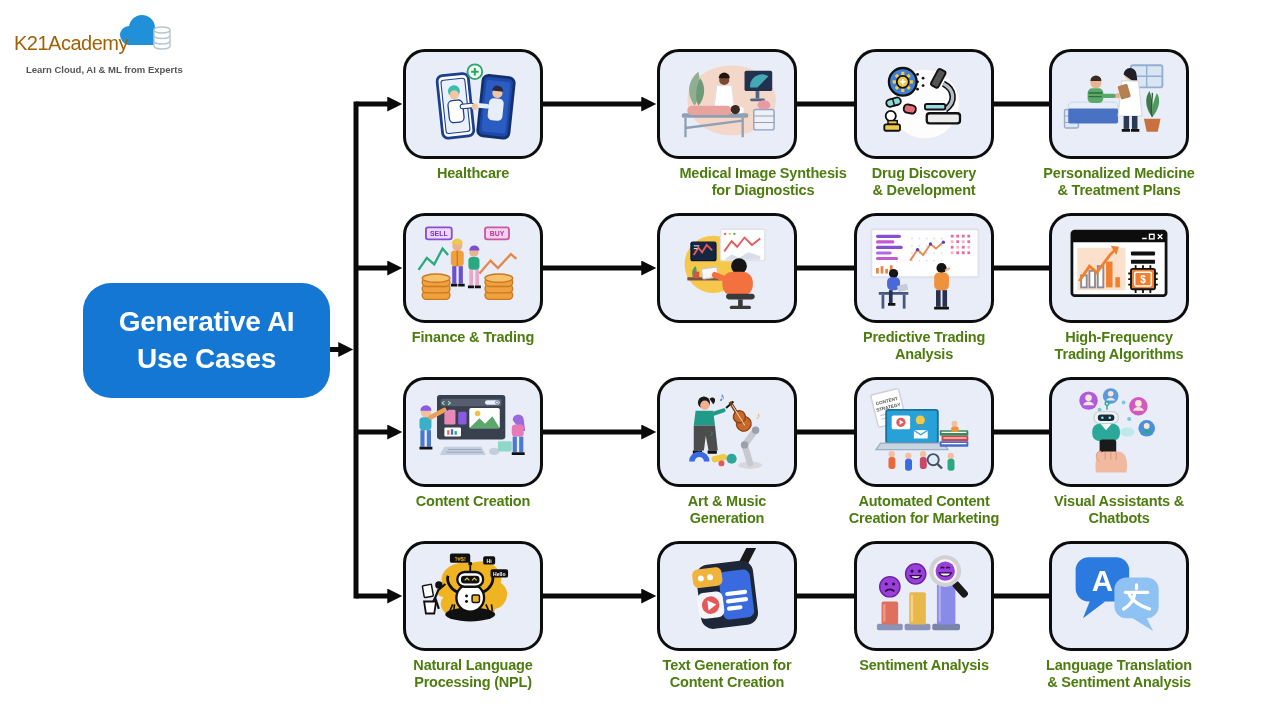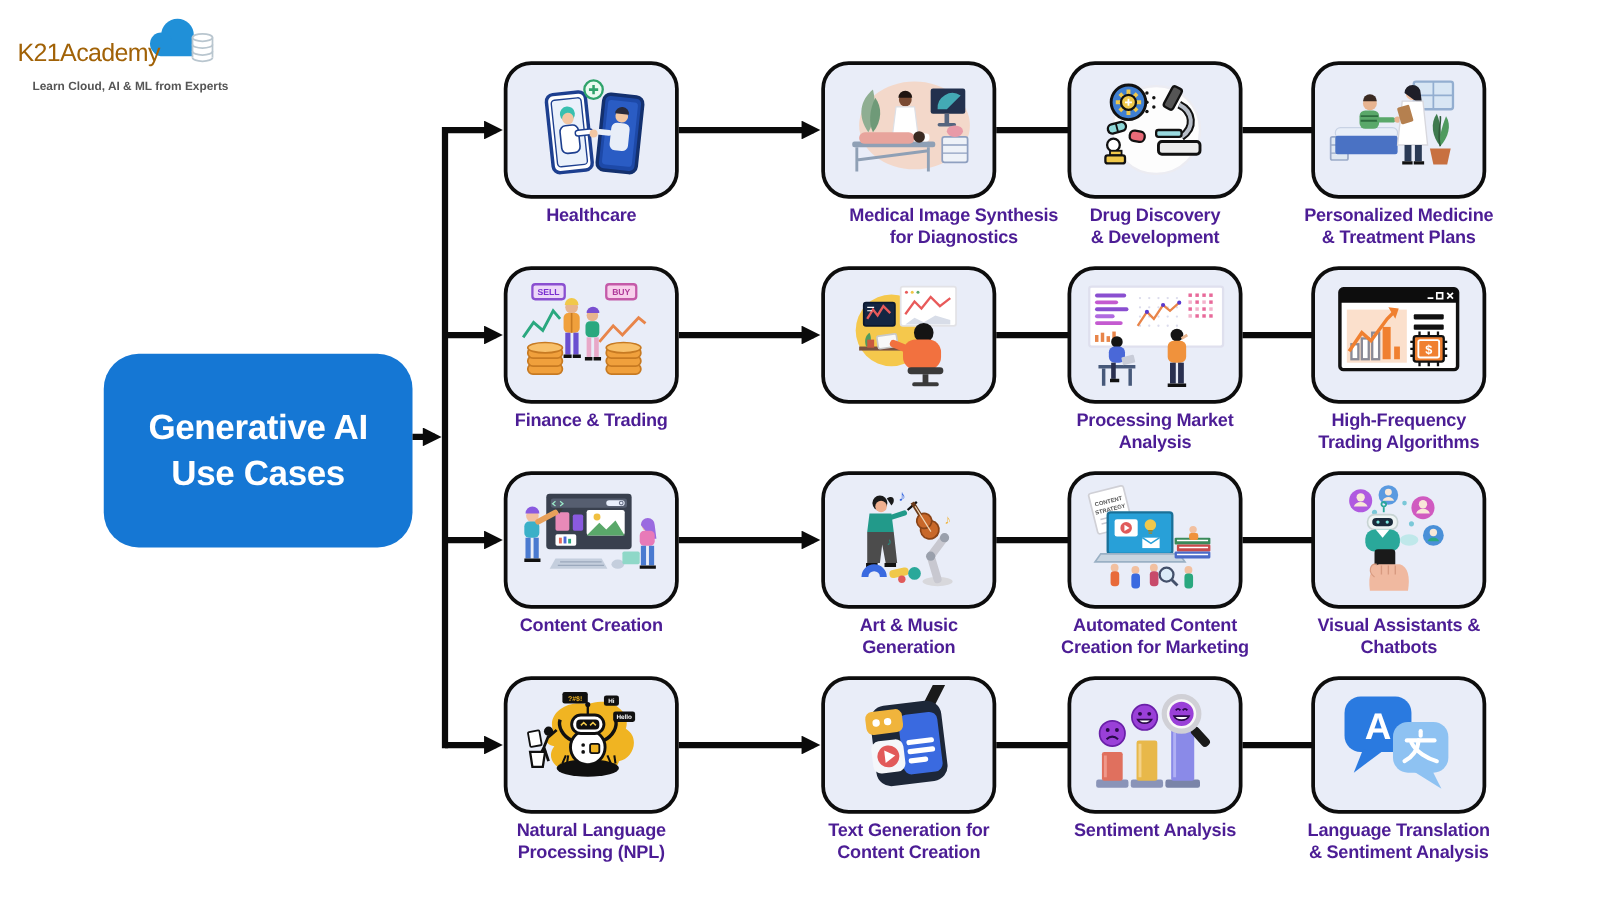--- a/index.html
+++ b/index.html
@@ -4,30 +4,30 @@
 <style>
   html,body{margin:0;padding:0;background:#ffffff;}
   .canvas{position:relative;width:1280px;height:720px;background:#ffffff;overflow:hidden;
           font-family:"Liberation Sans", sans-serif;}
   
   .logo{position:absolute;left:14px;top:8px;width:170px;height:72px;}
   .logo-cloud{position:absolute;right:6px;top:2px;}
   .brand{position:absolute;left:0;top:24px;font-size:20px;font-weight:400;color:#a16207;letter-spacing:-0.5px;}
   .tagline{position:absolute;left:12px;top:56px;font-size:9.5px;font-weight:700;color:#555555;}
   
-  .node{position:absolute;left:83px;top:283px;width:247px;height:155px;background:#1577d4;border-radius:28px;
+  .node{position:absolute;left:83px;top:283px;width:247px;height:115px;background:#1577d4;border-radius:28px;
         display:flex;align-items:center;justify-content:center;}
   .node-title{color:#ffffff;font-size:28px;font-weight:800;text-align:center;line-height:1.3;white-space:pre-line;letter-spacing:-0.3px;}
   
   .wires{position:absolute;left:0;top:0;pointer-events:none;}
   
   .card{position:absolute;width:140px;height:110px;background:#e9edf8;border:3px solid #0d0d0d;border-radius:22px;
         box-sizing:border-box;display:flex;align-items:center;justify-content:center;overflow:hidden;}
   .card svg{width:126px;height:96px;}
-  .label{position:absolute;width:220px;text-align:center;font-size:14.5px;font-weight:800;color:#4c1d95;
+  .label{position:absolute;width:220px;text-align:center;font-size:14.5px;font-weight:800;color:#4d7c0f;
          line-height:1.15;white-space:pre-line;letter-spacing:-0.2px;}
   .ilt{font-family:"Liberation Sans", sans-serif;font-weight:bold;}
 </style>
 </head>
 <body>
 
 <div class="canvas">
 
   <div class="logo">
     <svg class="logo-cloud" width="62" height="46" viewBox="0 0 62 46">
@@ -333,21 +333,21 @@
       <rect x="29" y="76" width="4" height="14" fill="#2a3050"></rect>
         <path d="M28 90 h8 v3 h-8 z" fill="#111111"></path>
       <circle cx="86" cy="52" r="5.5" fill="#141414"></circle>
       <path d="M90 55 l5 -3" stroke="#e8b48e" stroke-width="2.4"></path>
       <rect x="78" y="57" width="16" height="19" rx="5" fill="#f0923c"></rect>
       <rect x="80" y="76" width="5" height="18" fill="#2a3050"></rect>
         <rect x="87" y="76" width="5" height="18" fill="#2a3050"></rect>
       <path d="M78 94 h8 v3 h-8 z M86 94 h8 v3 h-8 z" fill="#111111"></path>
     </svg>
   </div>
-  <div class="label" style="left:814px;top:329px">Processing Market
+  <div class="label" style="left:814px;top:329px">Predictive Trading
 Analysis</div>
 
   <div class="card" style="left:1049px;top:213px">
     <svg viewBox="0 0 134 104">
       <rect x="16" y="12" width="102" height="70" rx="3" fill="#ffffff" stroke="#111111" stroke-width="3"></rect>
       <path d="M16 15 a3 3 0 0 1 3 -3 h96 a3 3 0 0 1 3 3 v9 h-102 z" fill="#0d0d0d"></path>
       <g stroke="#ffffff" stroke-width="1.5" fill="none">
         <path d="M92 20 h5"></path>
         <rect x="100" y="15.5" width="5" height="5"></rect>
         <path d="M109 15.5 l5 5 M114 15.5 l-5 5"></path>

